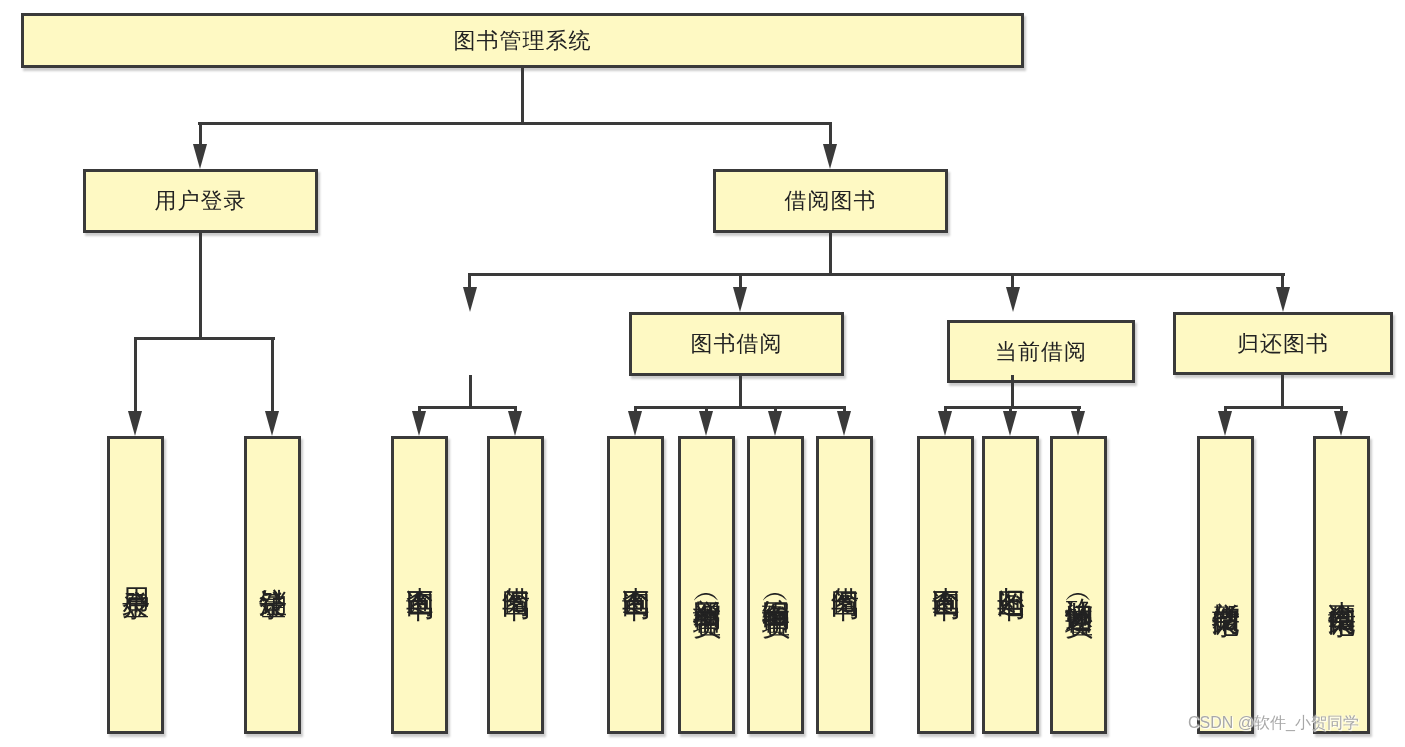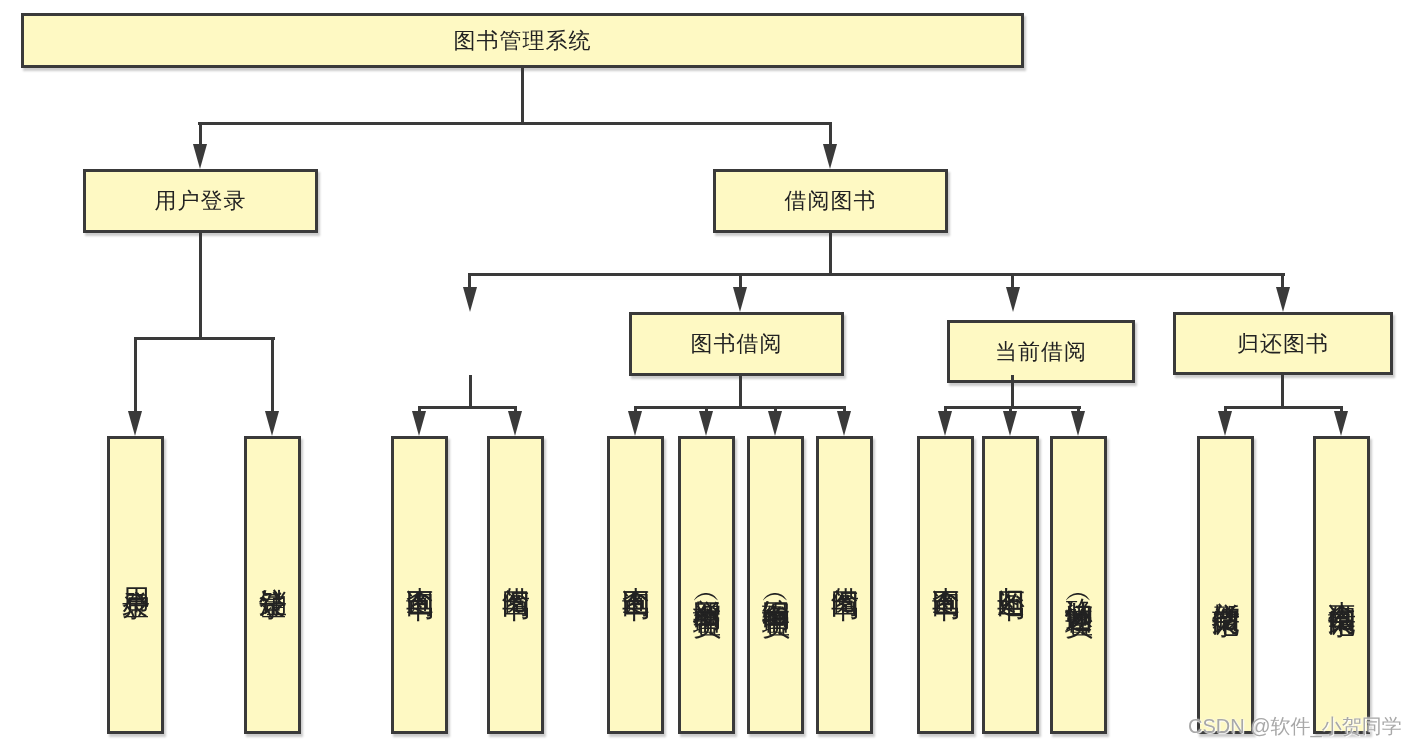--- a/index.html
+++ b/index.html
@@ -19,21 +19,21 @@
   }
   .leaf .vtext.bias{transform:translateY(-16px);}
   .line{position:absolute;background:#3a3a3a;}
   .arrow{
     position:absolute;width:0;height:0;
     border-left:7px solid transparent;border-right:7px solid transparent;
     border-top:25px solid #3a3a3a;
   }
   .watermark{
     position:absolute;left:1188px;top:713px;z-index:10;
-    font-size:20px;color:#a8a8a8;white-space:nowrap;
+    font-size:16px;color:#a8a8a8;white-space:nowrap;
     text-shadow:0 0 2px #ffffff,1px 1px 1px #ffffff;
   }
 </style>
 </head>
 <body>
 
 <div id="canvas">
 
   <div class="box" style="left:21px;top:13px;width:1003px;height:55px;">
     <span class="hlabel">图书管理系统</span>

